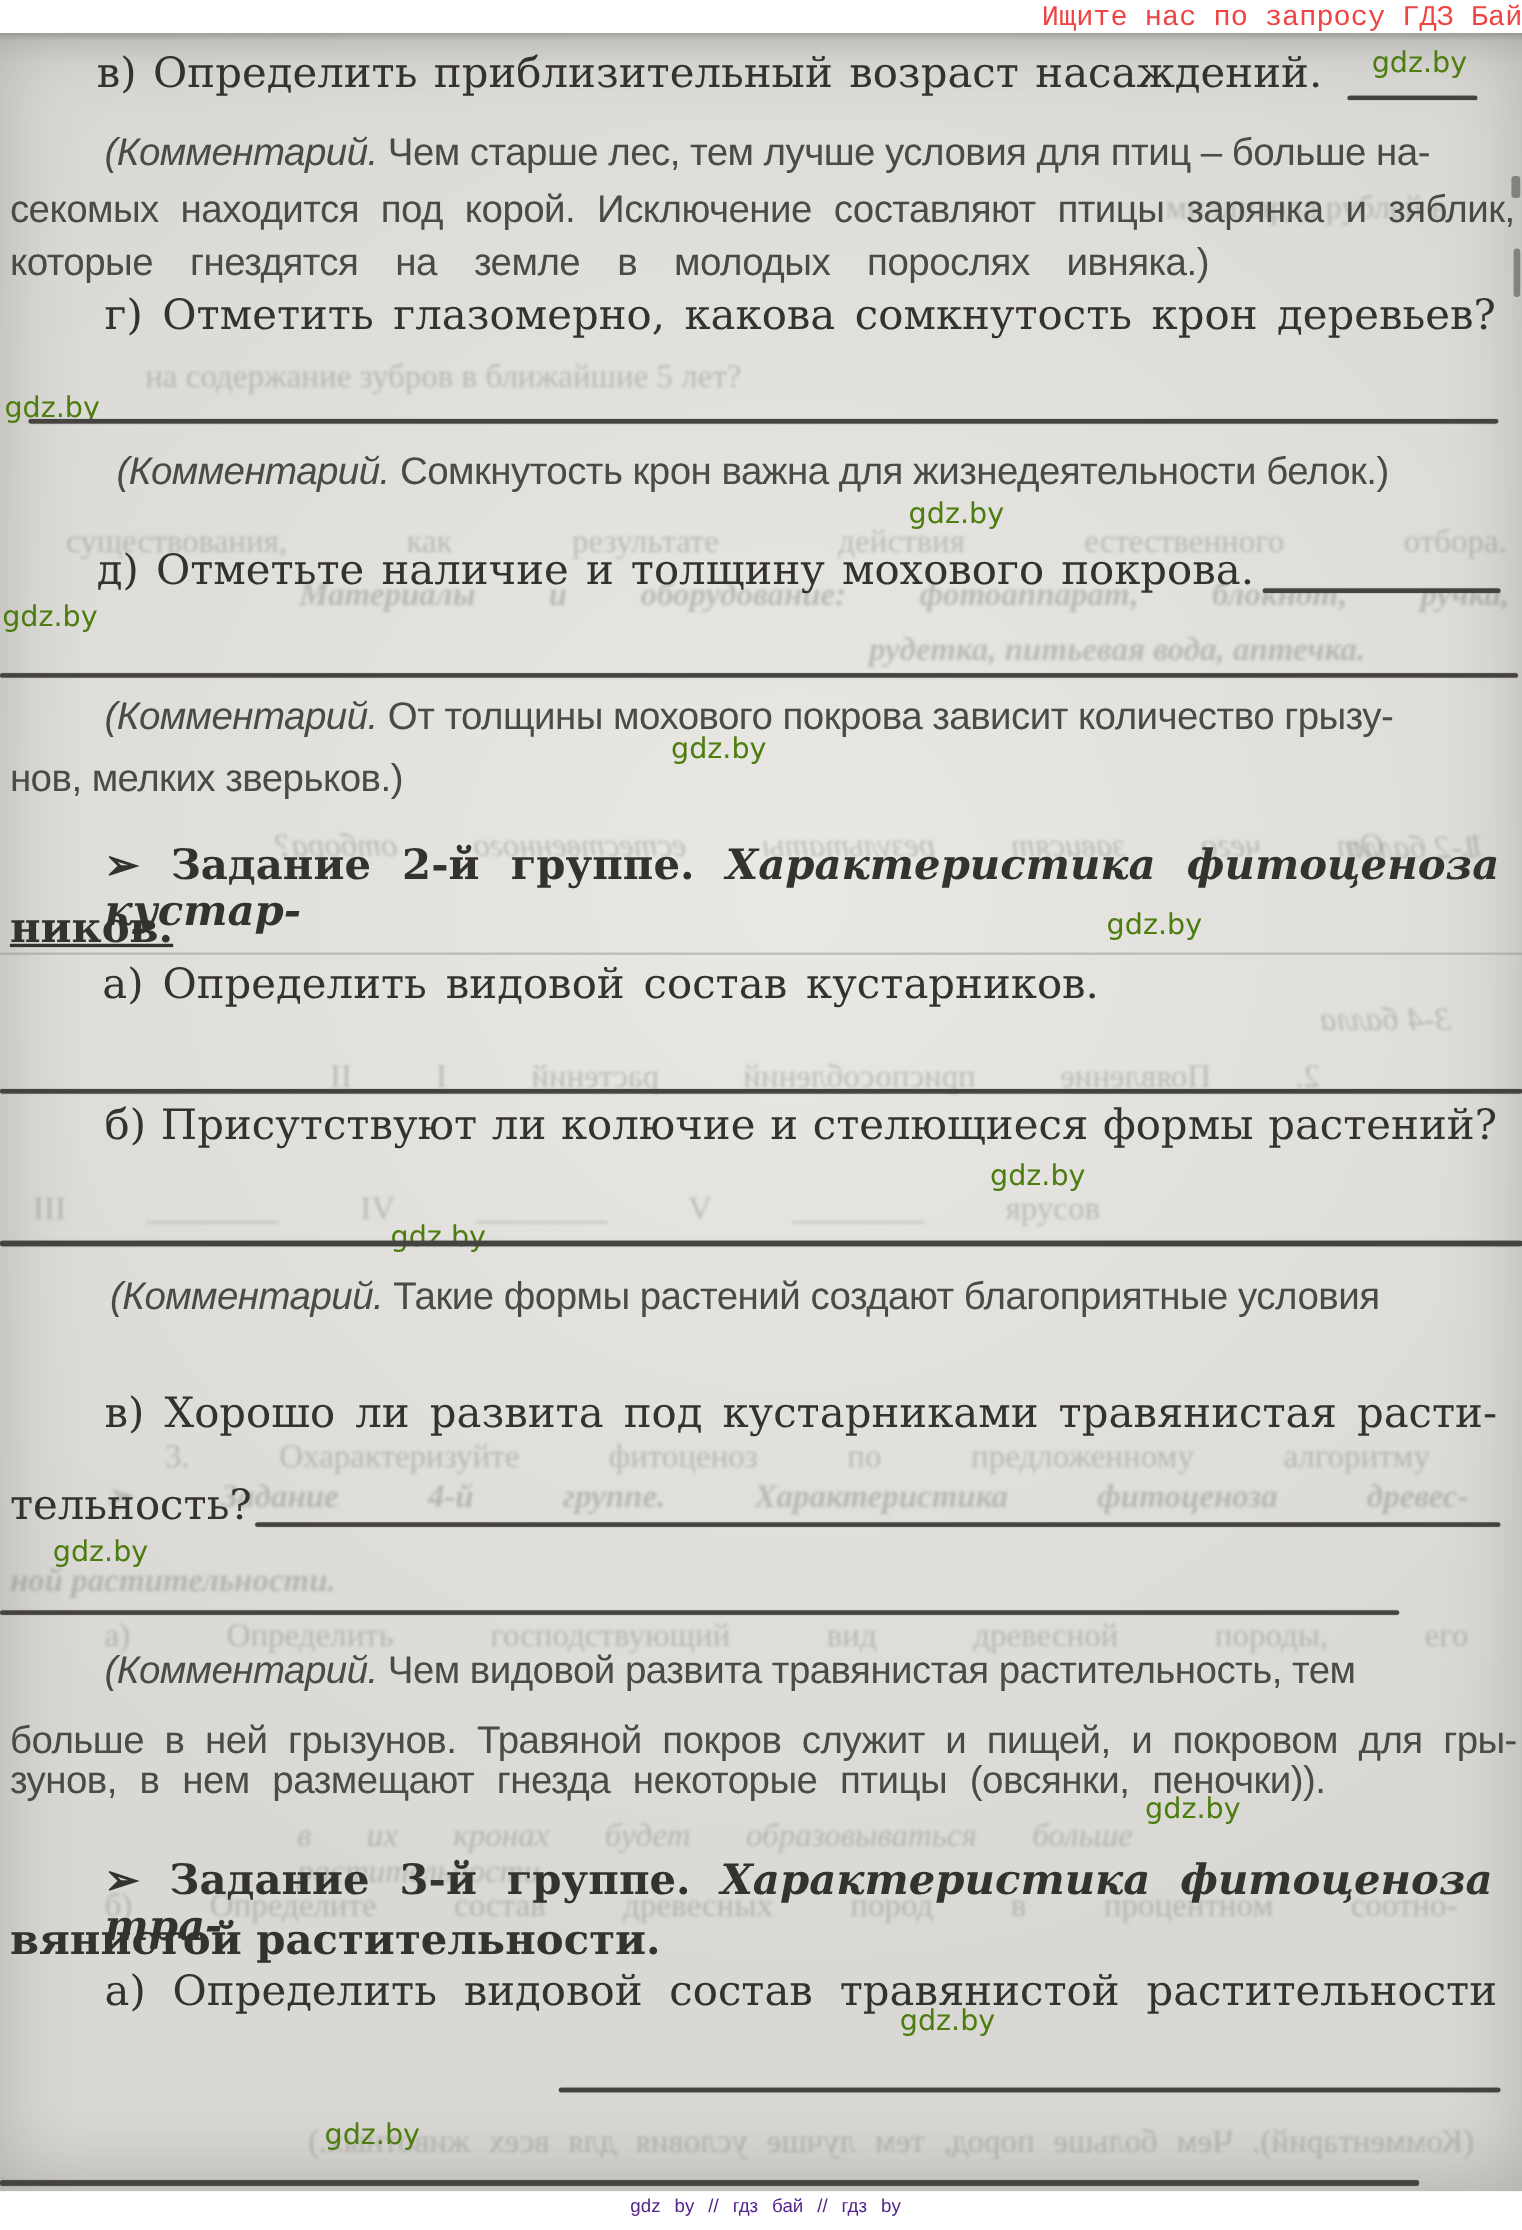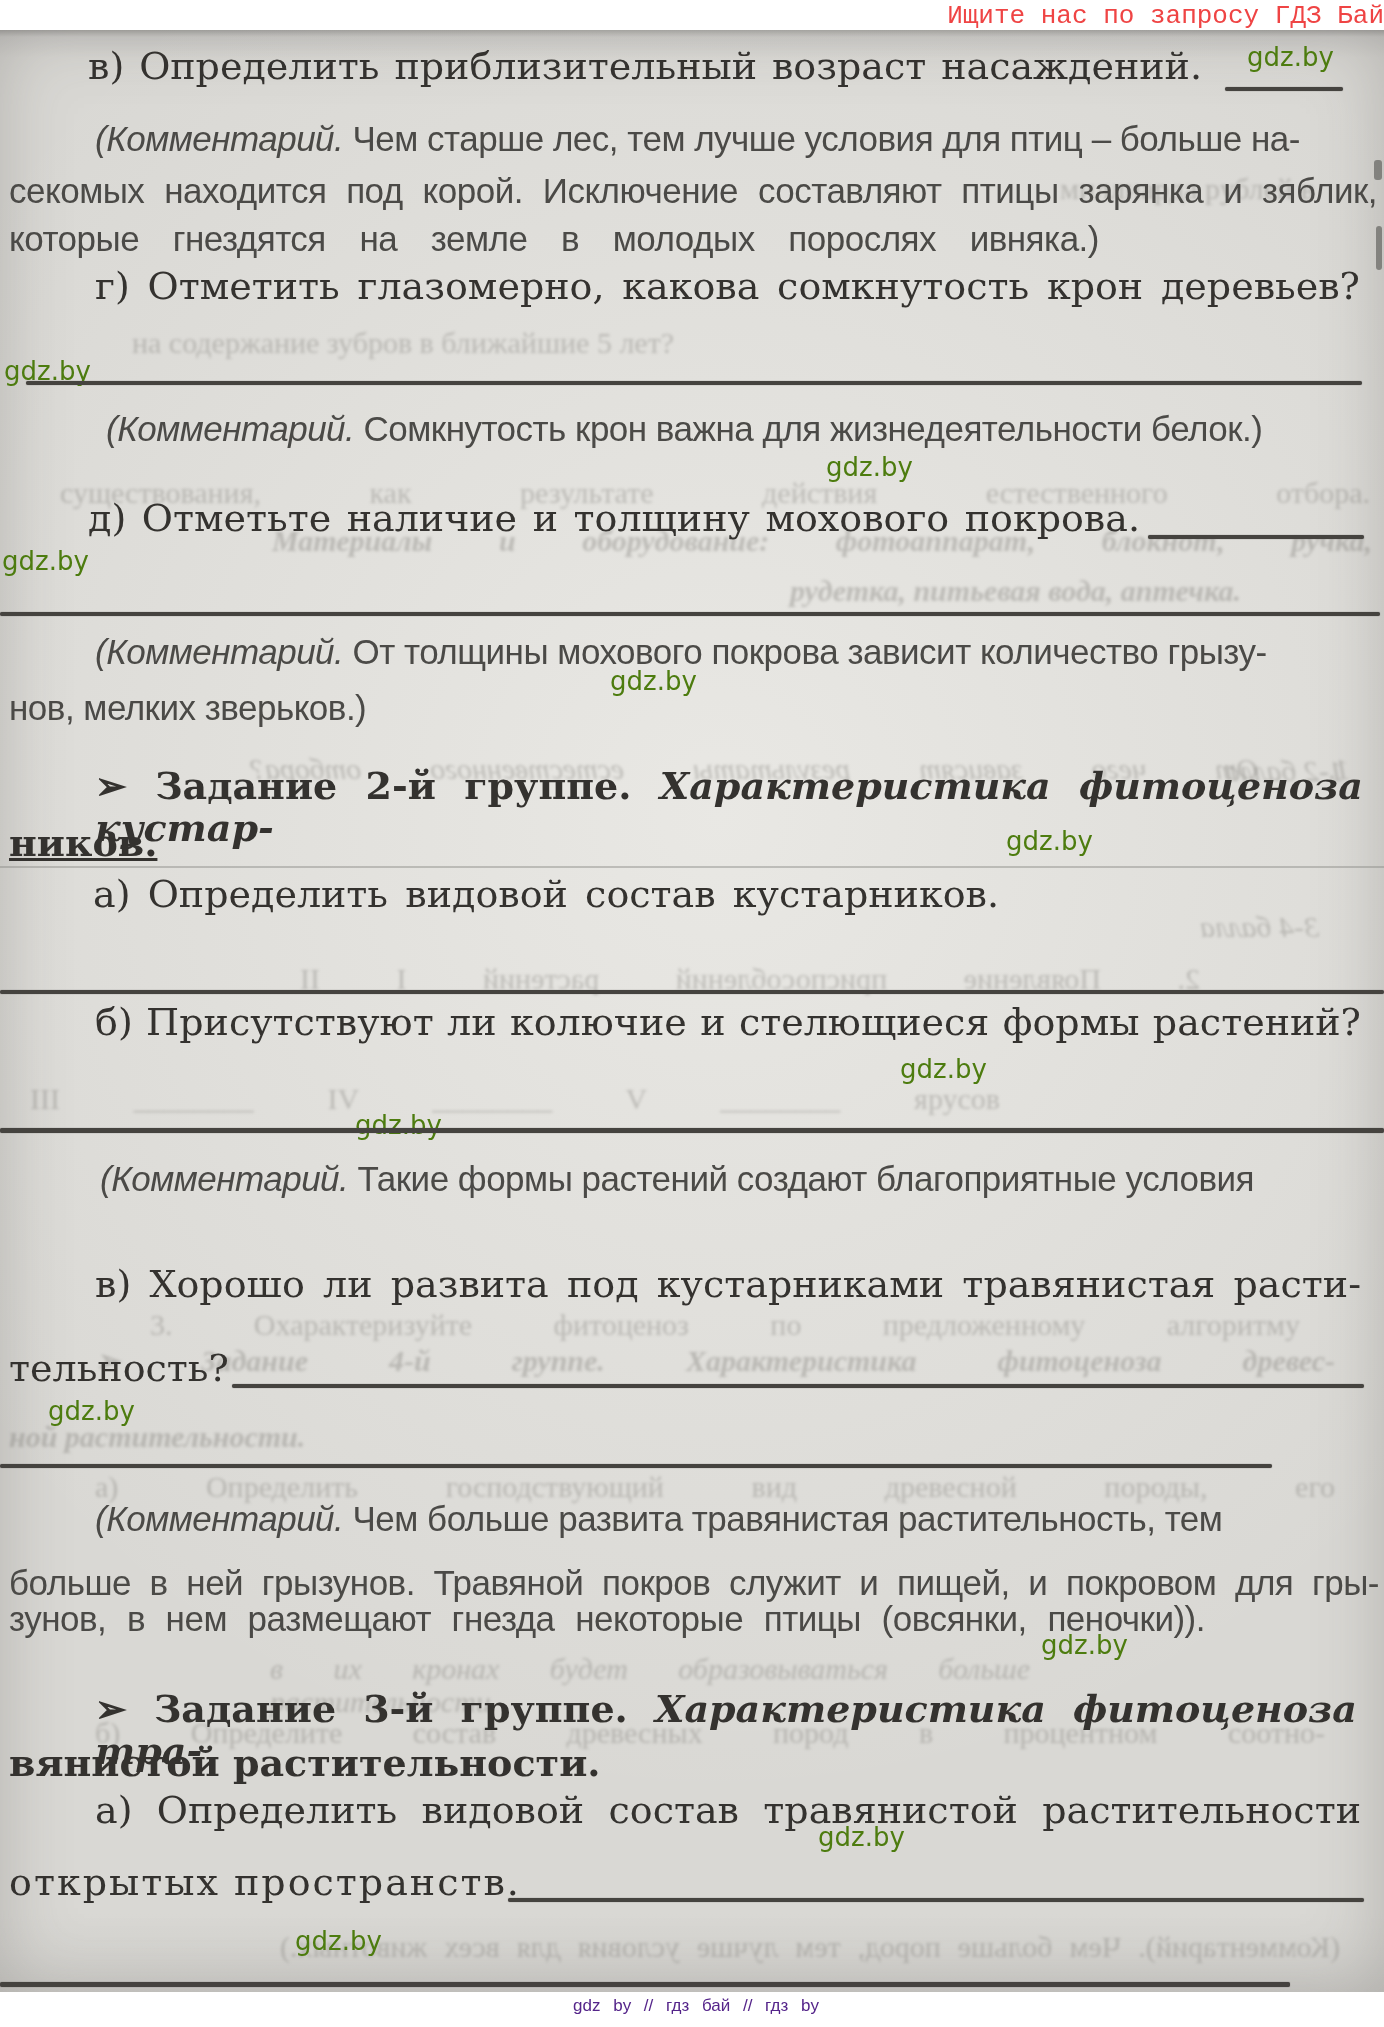--- a/index.html
+++ b/index.html
@@ -109,28 +109,27 @@
   <div class="t just" style="left:95px;top:1002px;width:1266px;">б) Присутствуют ли колючие и стелющиеся формы растений?</div>
   <div class="ln" style="left:0px;top:1128px;width:1384px;height:5px;"></div>
 
   <div class="cm" style="left:100px;top:1160px;width:1245px;"><span class="lead">(Комментарий.</span><span> Такие формы растений создают благоприятные условия</span></div>
 
   <div class="t just" style="left:95px;top:1264px;width:1266px;">в) Хорошо ли развита под кустарниками травянистая расти-</div>
   <div class="t" style="left:9px;top:1348px;">тельность?</div>
   <div class="ln" style="left:232px;top:1384px;width:1132px;"></div>
   <div class="ln" style="left:0px;top:1464px;width:1272px;"></div>
 
-  <div class="cm" style="left:95px;top:1500px;width:1260px;"><span class="lead">(Комментарий.</span><span> Чем больше развита травянистая растительность, тем</span></div>
+  <div class="cm" style="left:95px;top:1500px;width:1260px;"><span class="lead">(Комментарий.</span><span> Чем видовой развита травянистая растительность, тем</span></div>
   <div class="cm just" style="left:9px;top:1564px;width:1370px;">больше в ней грызунов. Травяной покров служит и пищей, и покровом для гры-</div>
   <div class="cm just" style="left:9px;top:1600px;width:1196px;">зунов, в нем размещают гнезда некоторые птицы (овсянки, пеночки)).</div>
 
   <div class="t hd just" style="left:95px;top:1688px;width:1262px;"><span>➢</span> <span>Задание 3-й группе.</span> <span class="ital">Характеристика фитоценоза тра-</span></div>
   <div class="t hd ital" style="left:9px;top:1742px;">вянистой растительности.</div>
 
   <div class="t just" style="left:95px;top:1790px;width:1266px;">а) Определить видовой состав травянистой растительности</div>
-  <div class="t" style="left:9px;top:1862px;letter-spacing:2px;">открытых пространств.</div>
   <div class="ln" style="left:508px;top:1898px;width:856px;"></div>
 
   <div class="ln" style="left:0px;top:1982px;width:1290px;height:5px;"></div>
 
   <div class="footer">gdz by  //  гдз бай  //  гдз by</div>
 
 </div>
 
 </body></html>

